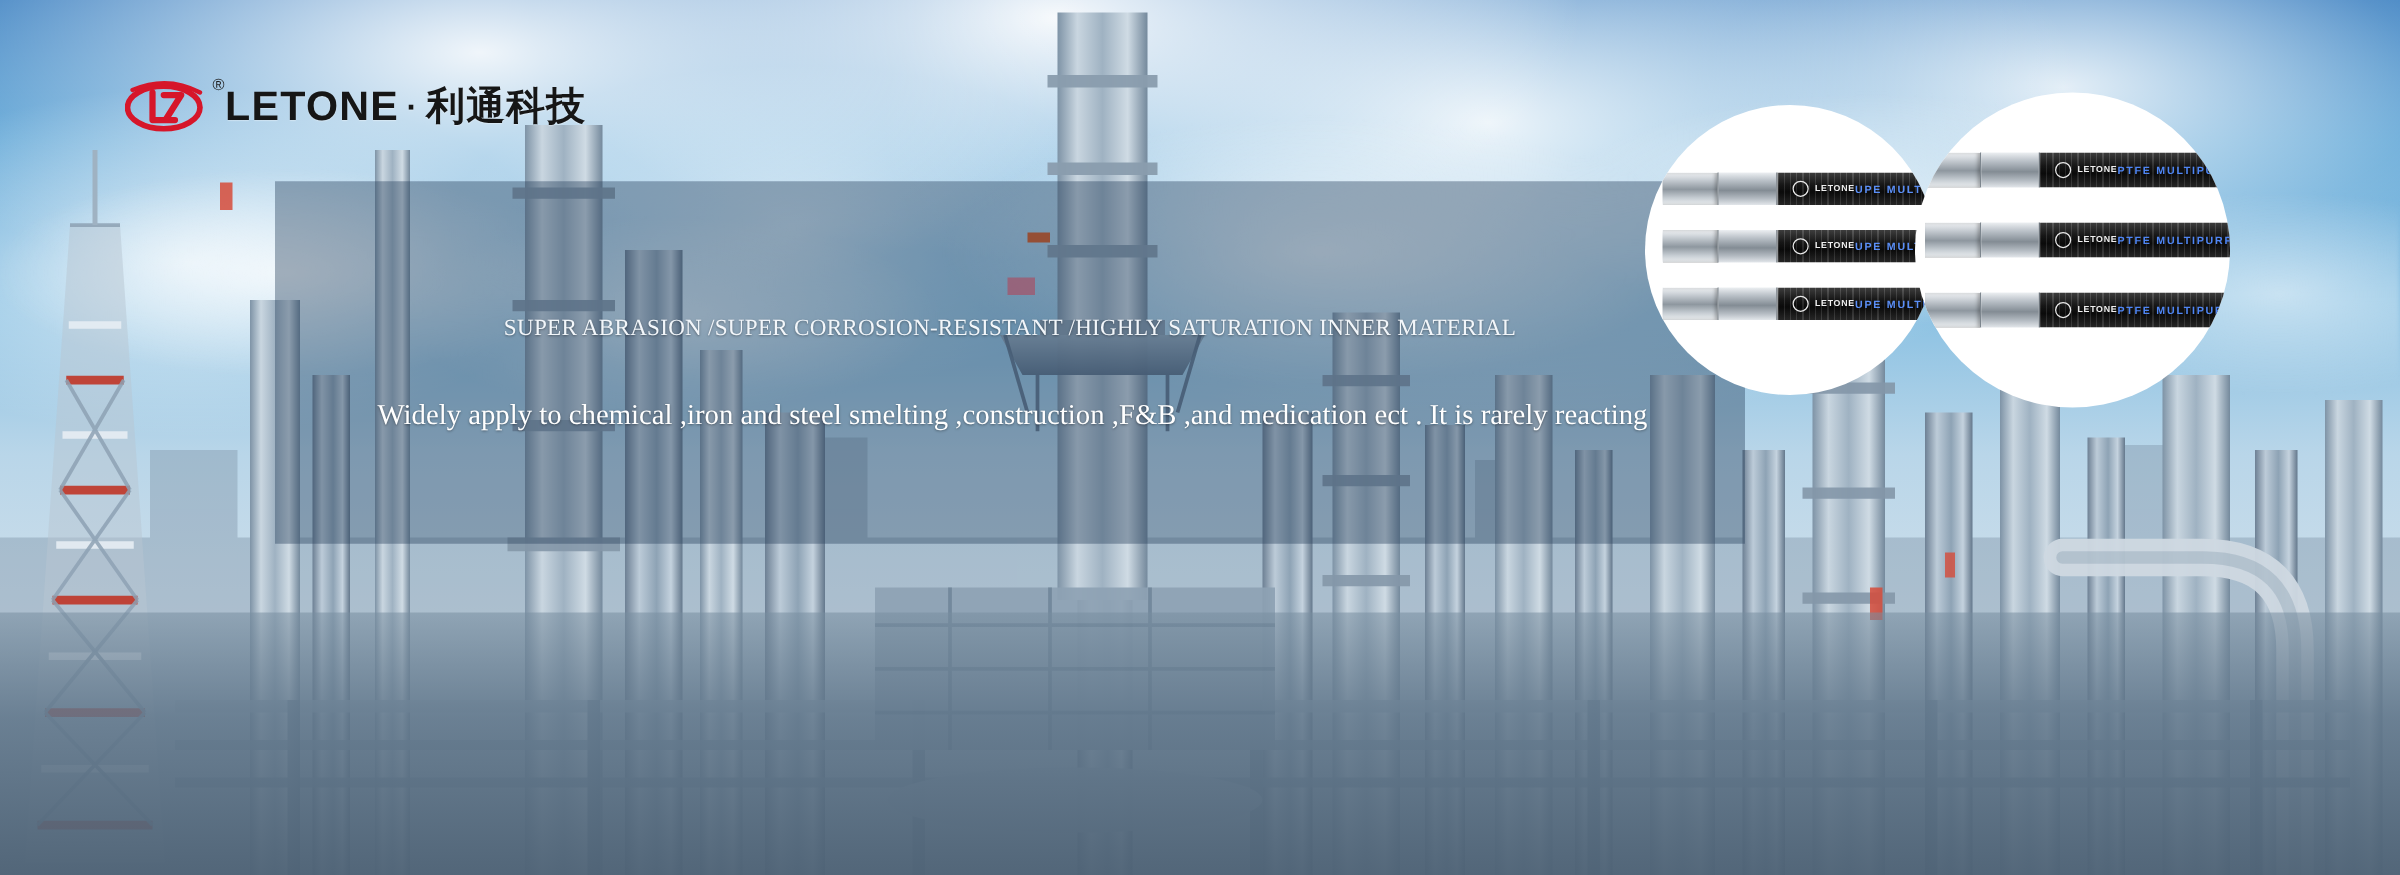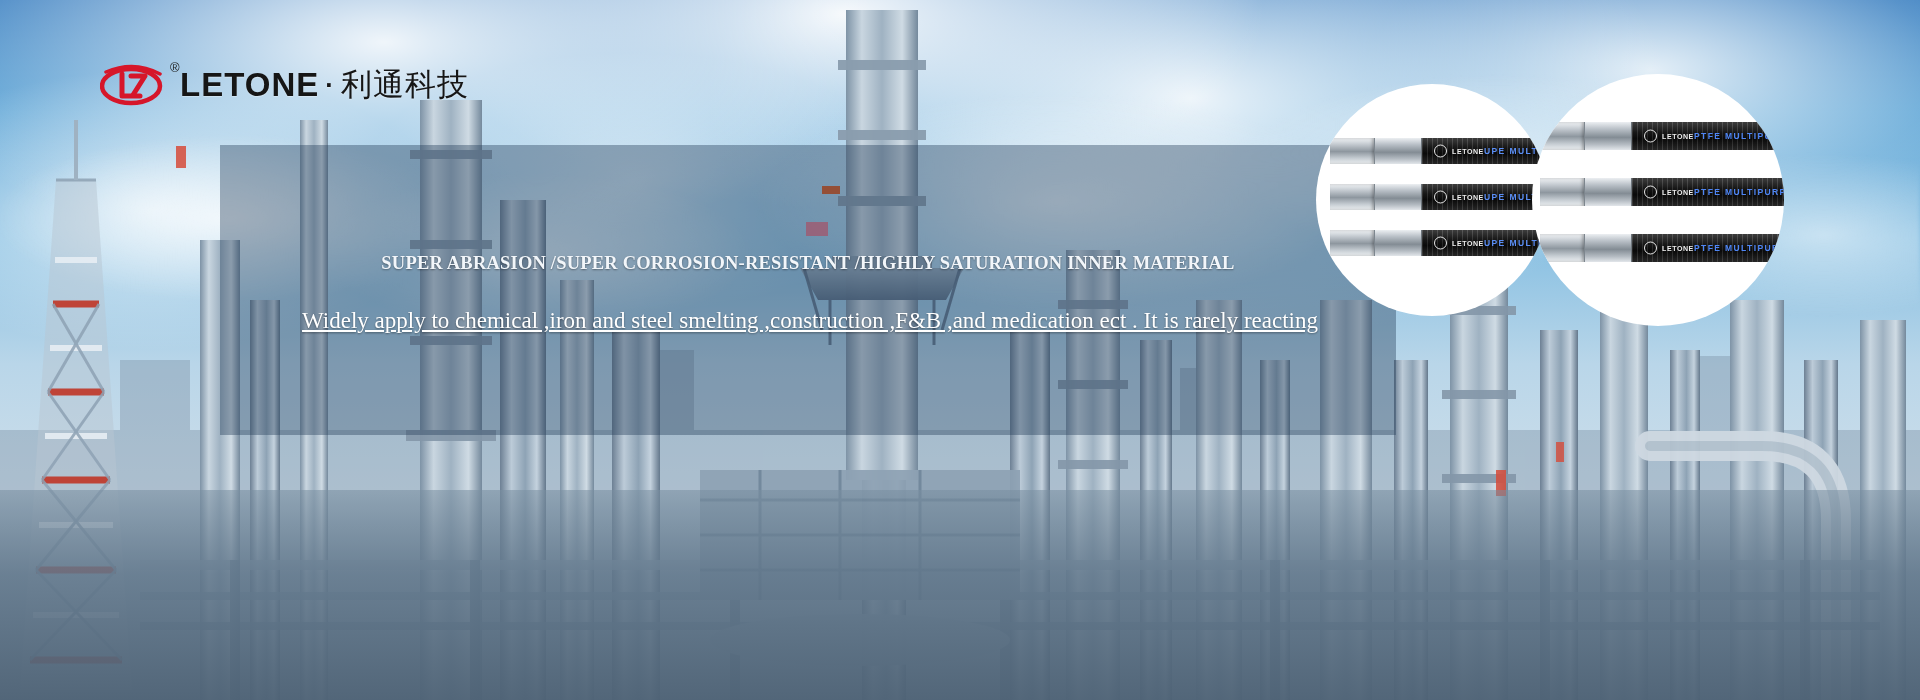--- a/index.html
+++ b/index.html
@@ -45,45 +45,45 @@
   .headline{
     position:absolute;left:220px;top:192px;width:1176px;
     text-align:center;color:#ffffff;
     font-size:36px;font-weight:700;letter-spacing:.4px;
     text-shadow:0 1px 3px rgba(0,0,0,.45);
     white-space:nowrap;
   }
   .subline{
     position:absolute;left:220px;top:253px;width:1176px;
     text-align:center;color:#f2f6fa;
-    font-size:18.5px;font-weight:700;letter-spacing:.2px;
+    font-size:18.5px;font-weight:400;letter-spacing:.2px;
     text-shadow:0 1px 2px rgba(0,0,0,.40);
     white-space:nowrap;
   }
   .body{
     position:absolute;left:230px;top:300px;width:1160px;
     text-align:center;color:#ffffff;
     font-size:23px;line-height:32px;font-weight:400;
     text-shadow:0 1px 2px rgba(0,0,0,.40);
   }
-  .body p{margin:5px;white-space:nowrap;text-decoration:underline;}
+  .body p{margin:16px;white-space:nowrap;}
   
   .logo{position:absolute;left:100px;top:62px;display:flex;align-items:center;gap:14px;}
   .logo-mark{position:relative;width:66px;height:46px;}
   .logo-text{
     font-family:"Liberation Sans",sans-serif;
     font-size:33px;font-weight:700;color:#161616;letter-spacing:1px;
     display:flex;align-items:center;gap:4px;white-space:nowrap;
     text-shadow:0 1px 1px rgba(255,255,255,.35);
   }
   .logo-reg{
     position:absolute;left:70px;top:-2px;
     font-family:"Liberation Sans",sans-serif;font-size:13px;color:#1d1d1d;
   }
-  .logo-cn{font-size:31px;font-weight:400;}
+  .logo-cn{font-size:31px;font-weight:700;}
   .logo-dot{font-size:26px;padding:0 2px;}
   
   .prod{position:absolute;border-radius:50%;overflow:hidden;background:#ffffff;}
   .prod.one{left:1316px;top:84px;width:232px;height:232px;}
   .prod.two{left:1532px;top:74px;width:252px;height:252px;}
   .hose{position:absolute;display:flex;align-items:center;height:26px;}
   .prod.two .hose{height:28px;}
   .fitting{
     width:44px;height:100%;
     background:linear-gradient(180deg,#f2f4f6 0%,#c8ced4 22%,#8e979f 52%,#c5ccd2 78%,#eef1f3 100%);

